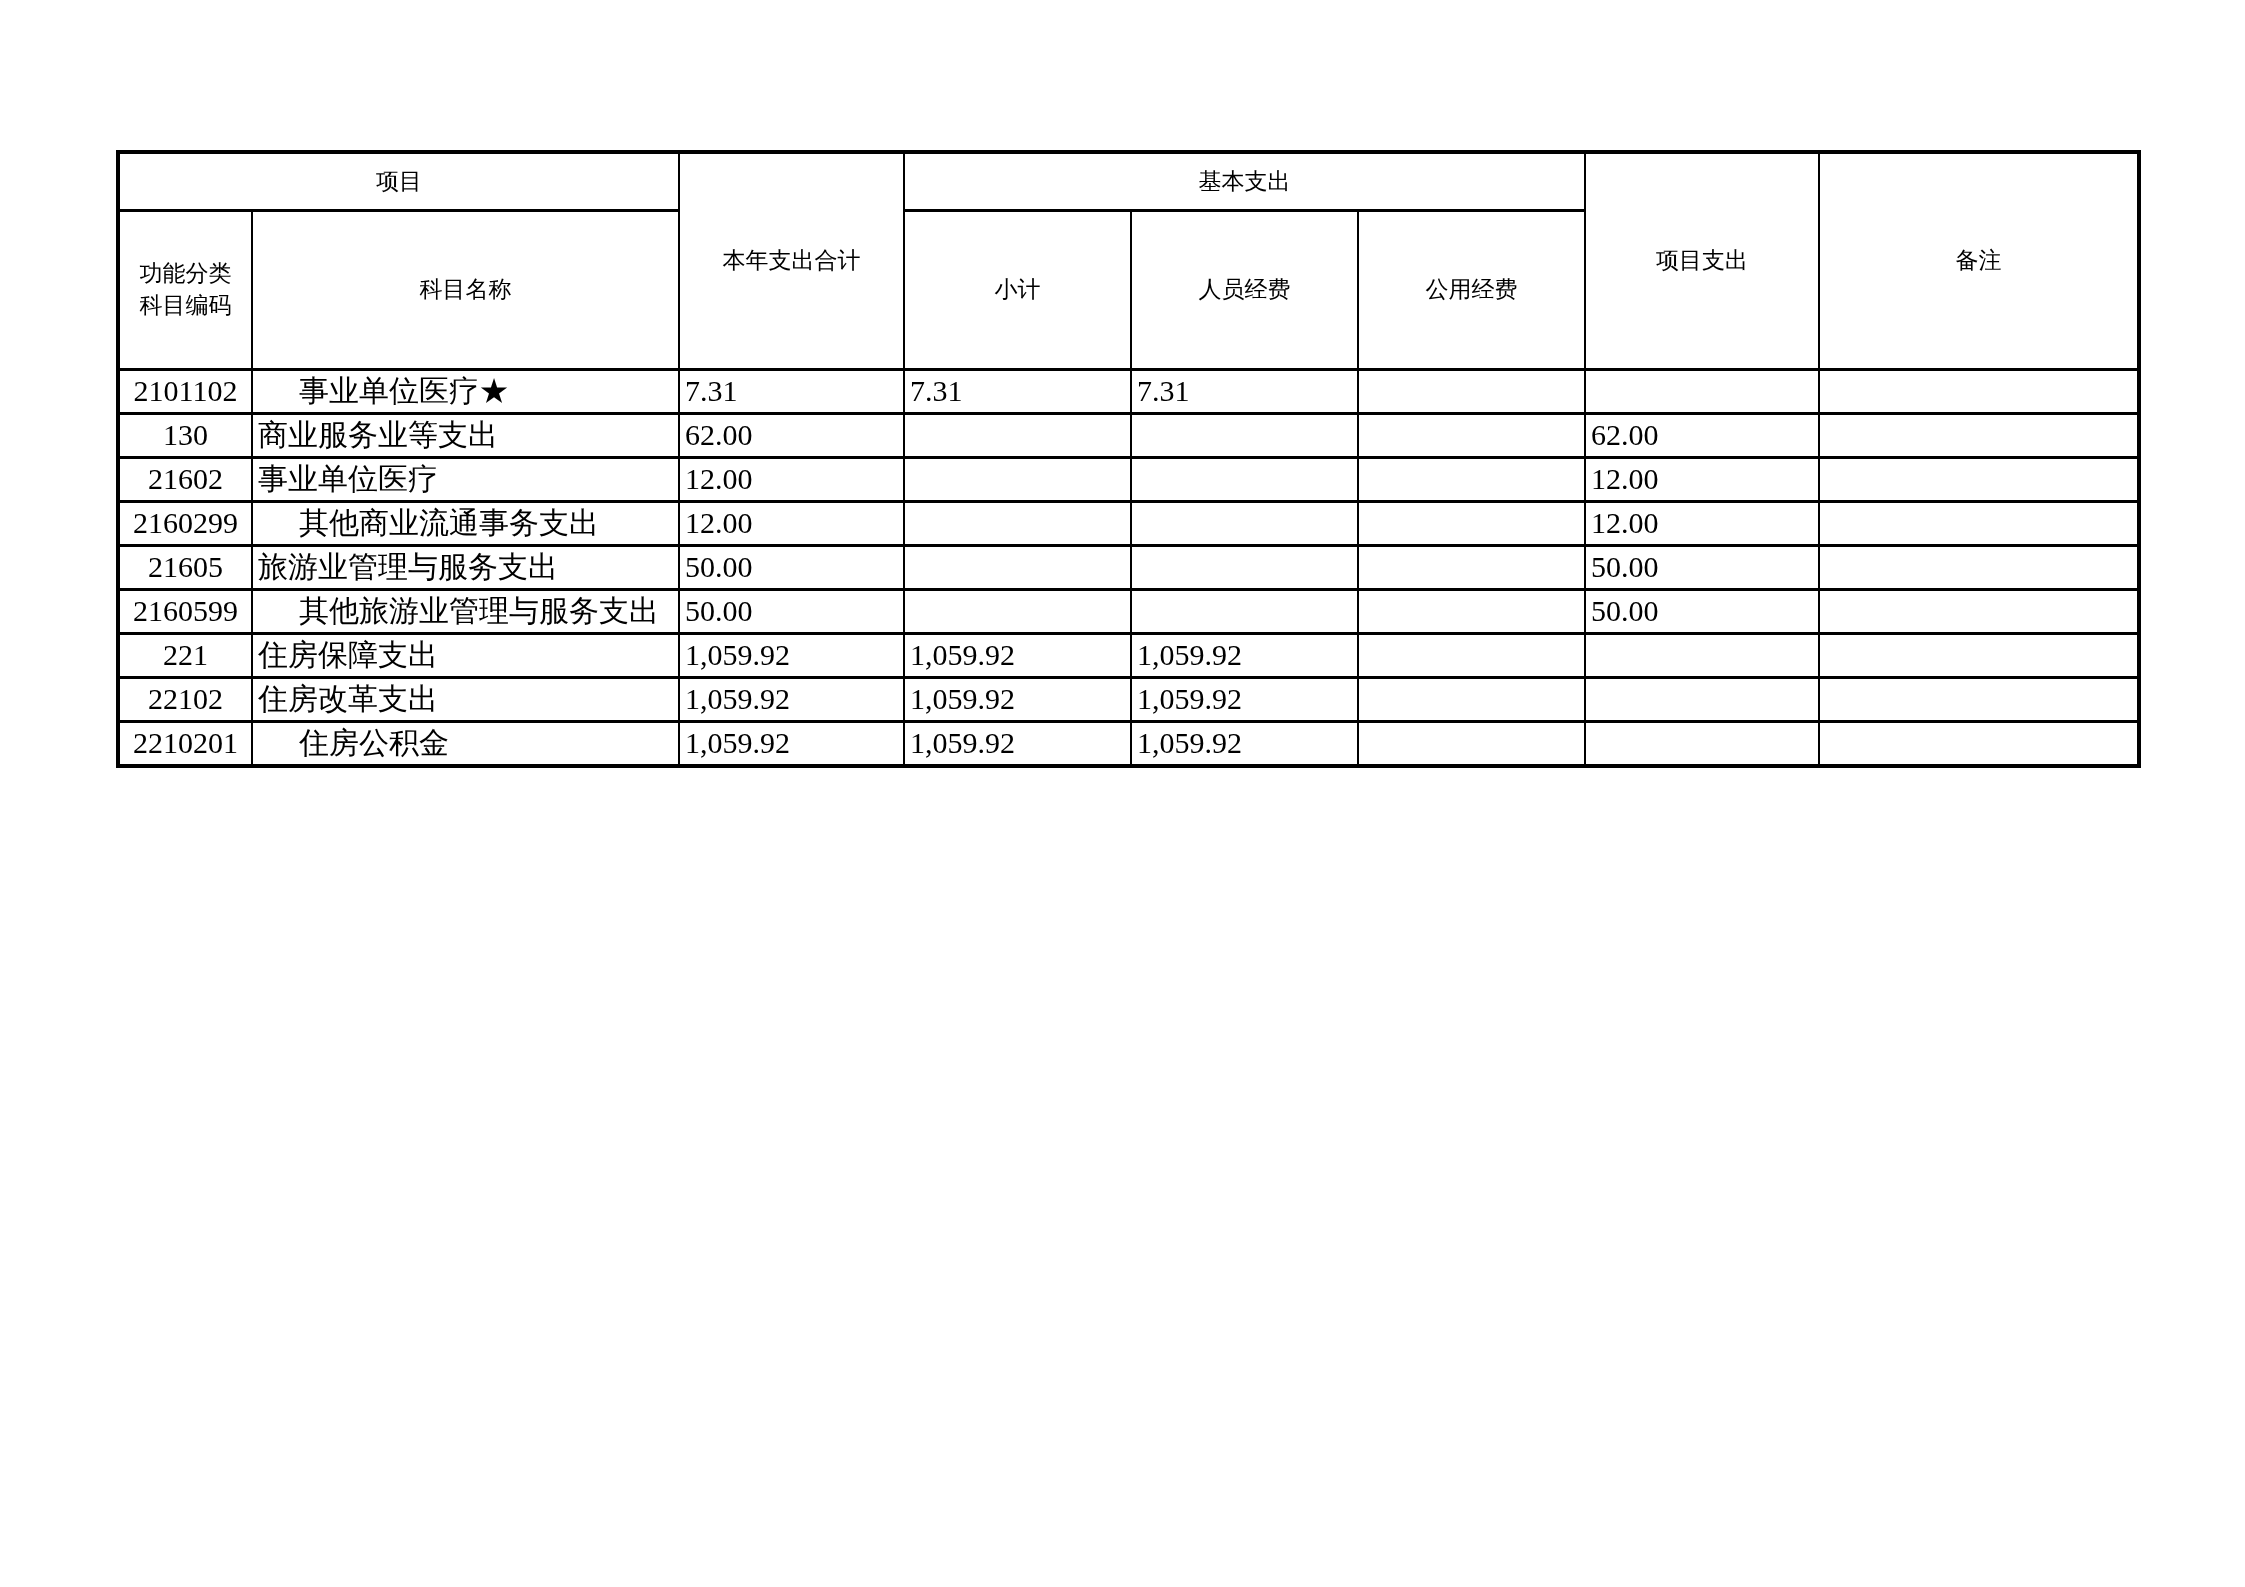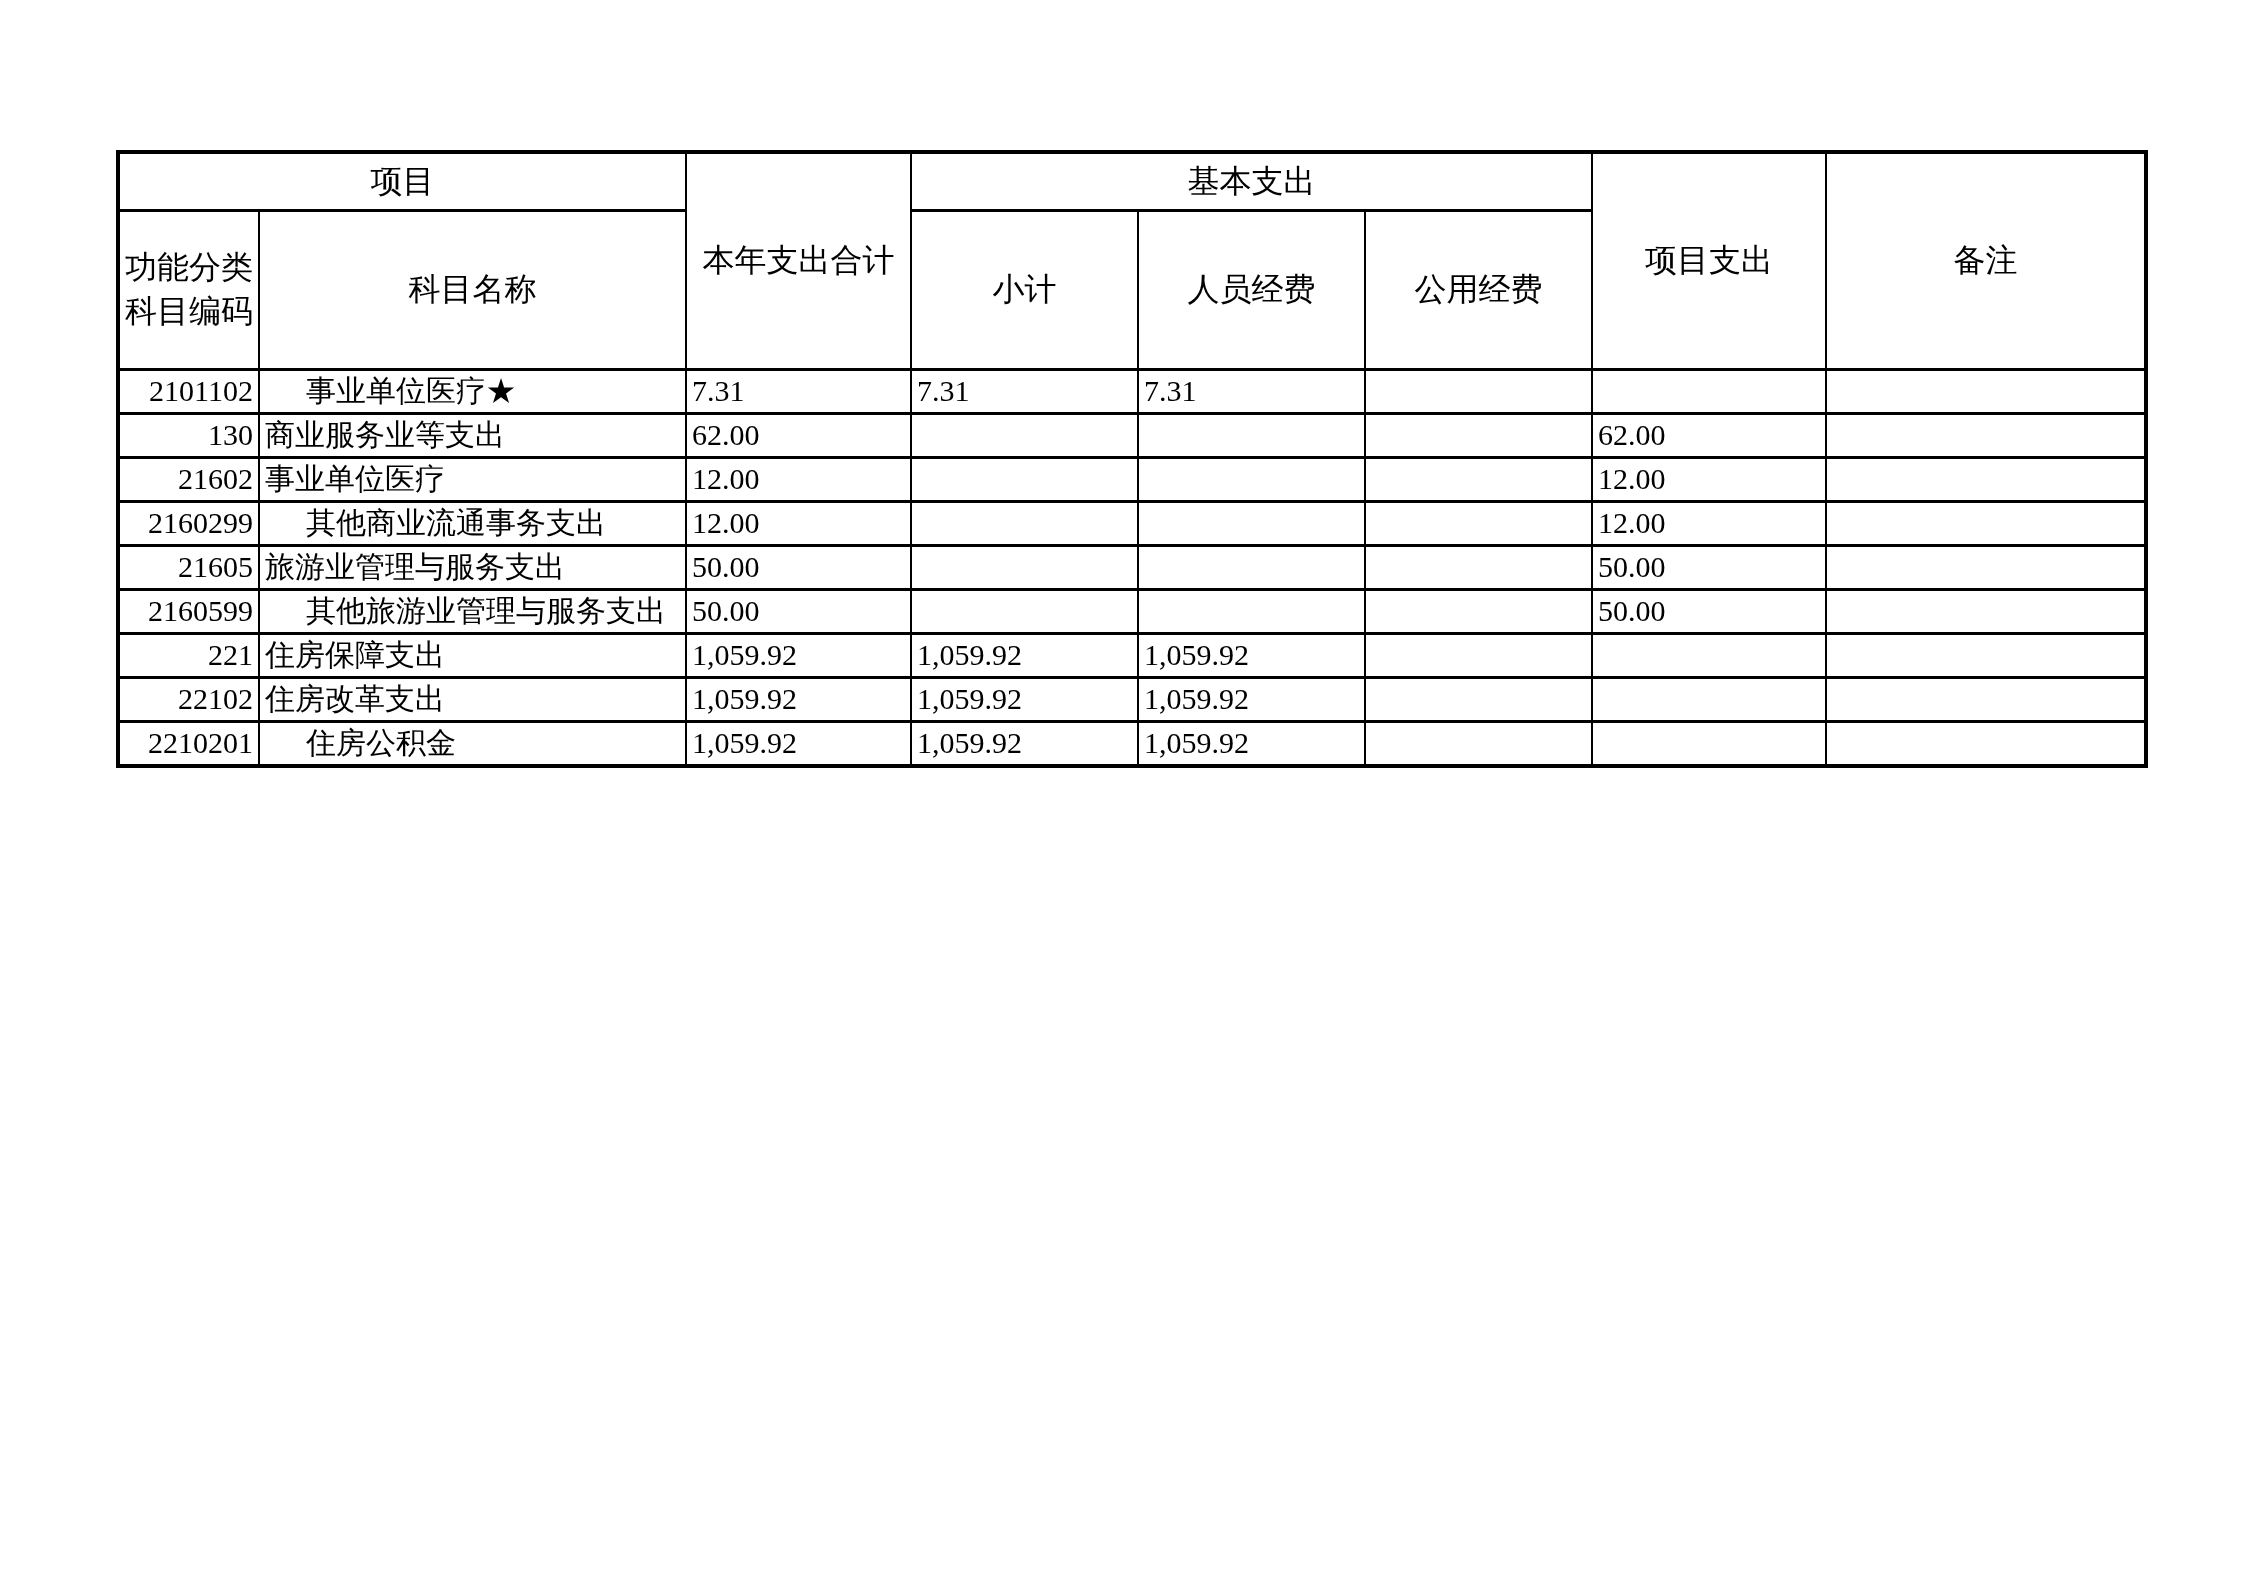--- a/index.html
+++ b/index.html
@@ -32,28 +32,28 @@
     padding: 0 5px;
     font-weight: normal;
     white-space: nowrap;
     overflow: hidden;
     vertical-align: middle;
   }
   tr.header-a { height: 58px; }
   tr.header-b { height: 159px; }
   tr.data-row { height: 41px; }
   table.budget th {
-    font-size: 32px;
+    font-size: 23px;
     text-align: center;
     line-height: 1.35;
   }
   table.budget td {
     font-size: 30px;
   }
-  td.code { text-align: right; }
+  td.code { text-align: center; }
   td.name { text-align: left; }
   td.name.indent { padding-left: 46px; }
   td.num  { }
   td.blank { }
 </style>
 </head>
 <body>
 
 <table class="budget">
   <colgroup>

